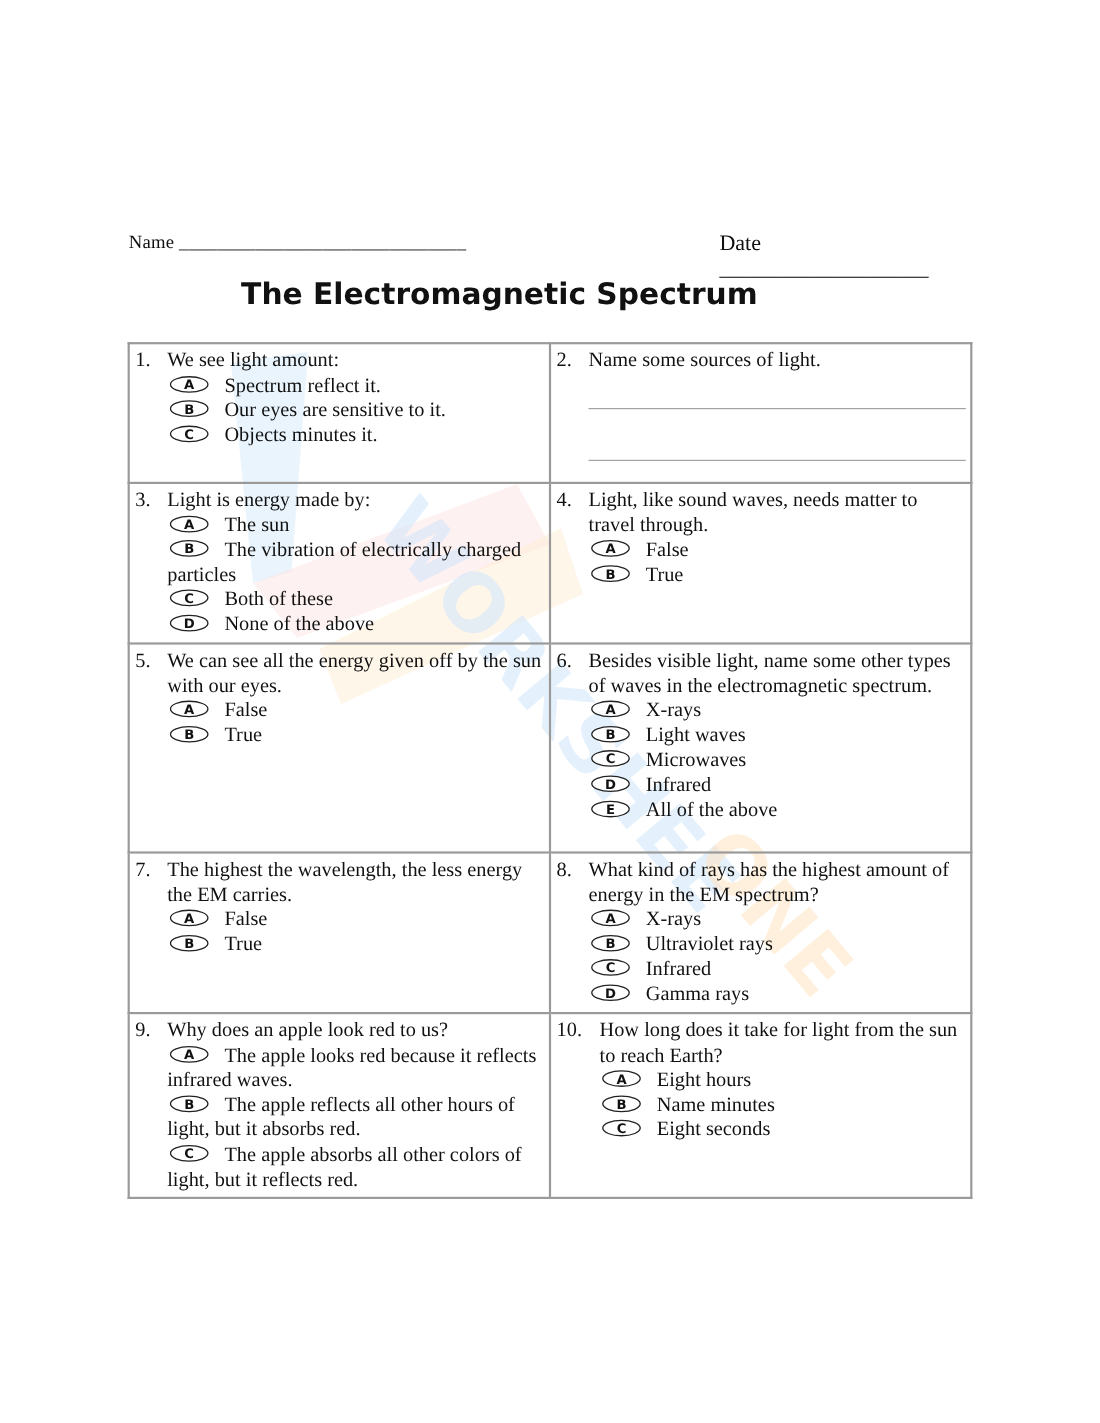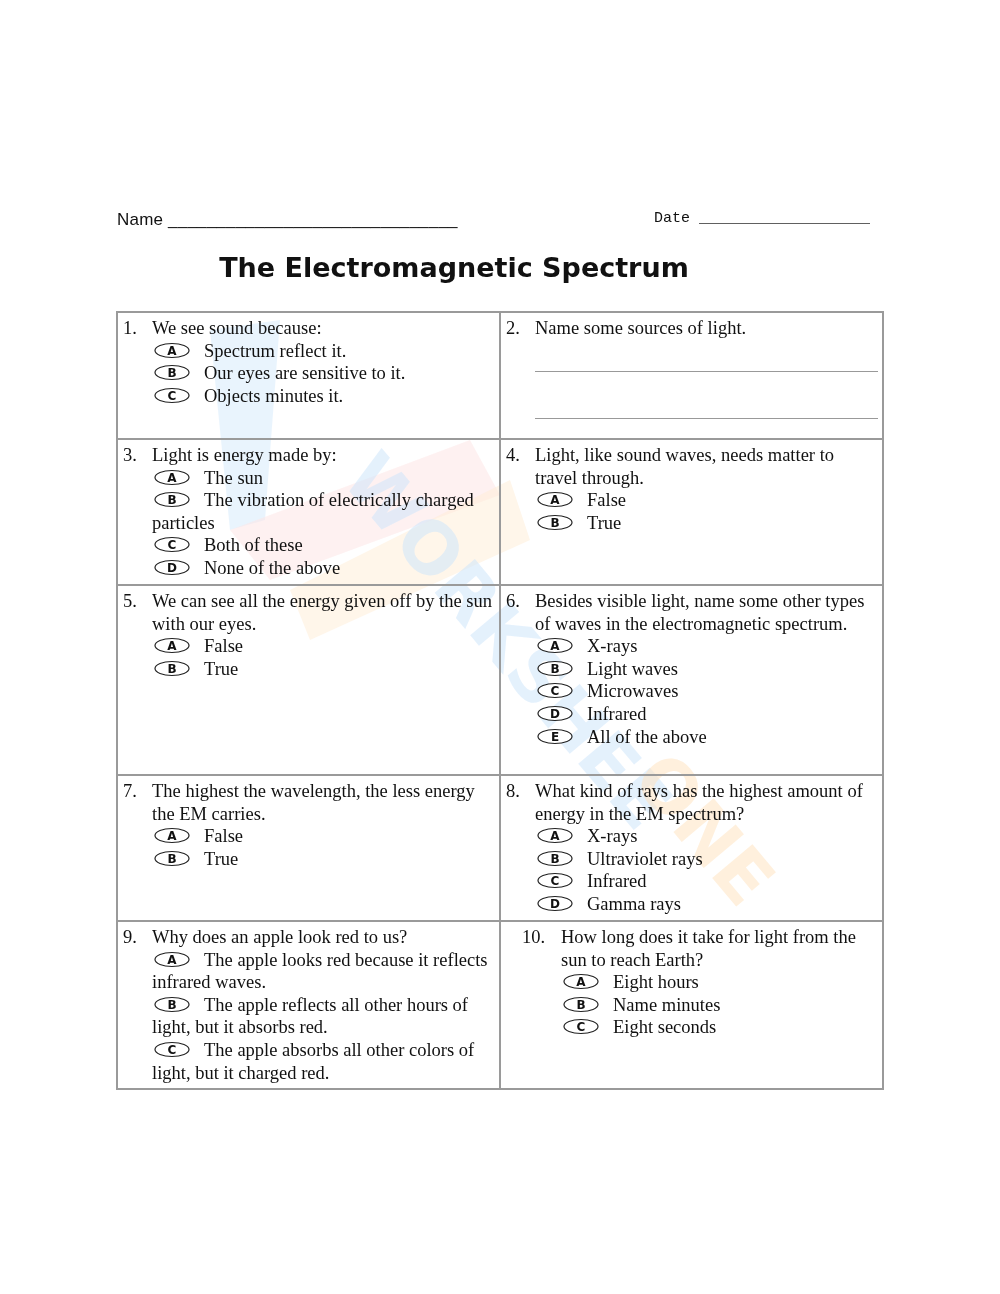--- a/index.html
+++ b/index.html
@@ -2,35 +2,35 @@
 <html><head>
 <meta charset="utf-8">
 <style>
   html, body { margin: 0; padding: 0; background: #ffffff; }
   body { width: 1000px; height: 1294px; position: relative; overflow: hidden;
          font-family: "DejaVu Serif", "Liberation Serif", serif; color: #111; }
 
   .watermark { position: absolute; left: 170px; top: 320px; width: 700px; height: 640px; pointer-events: none; }
 
   .header { position: absolute; left: 117px; top: 196px; width: 766px; height: 60px; }
-  .name-label { position: absolute; left: 0; top: 14px; font-size: 17px; font-family: Liberation Sans, sans-serif; letter-spacing: 0.2px; }
-  .date-label { position: absolute; left: 537px; top: 14px; font-size: 15px; font-family: Liberation Mono, monospace; }
+  .name-label { position: absolute; left: 0; top: 14px; font-size: 17px; font-family: Liberation Serif, serif; letter-spacing: 0.2px; }
+  .date-label { position: absolute; left: 537px; top: 14px; font-size: 20px; font-family: Liberation Serif, serif; }
   .logo { position: absolute; left: 353px; top: -2px; width: 180px; height: 60px; }
   .logo-ed { position: absolute; left: 80px; top: 0px; font-family: "DejaVu Sans", sans-serif; font-size: 27px; color: #1a5a8a; letter-spacing: -1px; font-weight: bold; transform: scaleX(0.88); transform-origin: left; }
   .logo-com { position: absolute; left: 98px; top: 24px; font-family: "DejaVu Sans", sans-serif; font-size: 28px; color: #9b9b9b; font-weight: bold; letter-spacing: -1px; }
 
   .title { position: absolute; left: 0; top: 252px; width: 908px; text-align: center;
            font-family: "DejaVu Sans", sans-serif; font-weight: bold; font-size: 27px; color: #111; }
 
   table.quiz { position: absolute; left: 116px; top: 311px; width: 768px; border-collapse: collapse; }
   table.quiz td { border: 2px solid #9a9a9a; vertical-align: top; width: 50%; padding: 4px 4px 4px 5px; box-sizing: border-box;
                   font-family: "Liberation Serif", serif; font-size: 18.5px; line-height: 22.6px; }
   .q { display: flex; }
   .qnum { width: 29px; flex: 0 0 29px; }
-  .qnum.wide { width: 39px; flex: 0 0 39px; margin-left: 16px; }
+  .qnum.wide { width: 39px; flex: 0 0 39px; }
   .qbody { flex: 1; }
   .opt { display: block; }
   .bubble { display: inline-block; vertical-align: -2px; width: 36px; height: 17px; margin-right: 14px; margin-left: 2px; }
   .answer-line { border-bottom: 1px solid #999; height: 1px; margin-top: 32px; margin-left: 0; margin-right: 0; }
   .answer-line.first { margin-top: 30px; }
 </style>
 </head>
 <body>
 
 <svg class="watermark" viewBox="0 0 700 640">
@@ -53,21 +53,21 @@
 </div>
 
 <div class="title">The Electromagnetic Spectrum</div>
 
 <table class="quiz">
   <tbody>
       <tr style="height:127px;">
     <td>
       <div class="q">
             <span class="qnum">1.</span>
-        <div class="qbody"><span>We see sound because:</span>
+        <div class="qbody"><span>We see light amount:</span>
           <span class="opt"><svg class="bubble" viewBox="0 0 36 17">
                   <ellipse cx="18" cy="8.5" rx="17" ry="7" fill="#fff" stroke="#222" stroke-width="1.2"></ellipse>
                   <text x="18" y="13" text-anchor="middle" font-family="DejaVu Sans, sans-serif" font-weight="bold" font-size="12" fill="#111">A</text>
                 </svg><span>Spectrum reflect it.</span></span>
           <span class="opt"><svg class="bubble" viewBox="0 0 36 17">
                   <ellipse cx="18" cy="8.5" rx="17" ry="7" fill="#fff" stroke="#222" stroke-width="1.2"></ellipse>
                   <text x="18" y="13" text-anchor="middle" font-family="DejaVu Sans, sans-serif" font-weight="bold" font-size="12" fill="#111">B</text>
                 </svg><span>Our eyes are sensitive to it.</span></span>
           <span class="opt"><svg class="bubble" viewBox="0 0 36 17">
                   <ellipse cx="18" cy="8.5" rx="17" ry="7" fill="#fff" stroke="#222" stroke-width="1.2"></ellipse>
@@ -219,21 +219,21 @@
                   <ellipse cx="18" cy="8.5" rx="17" ry="7" fill="#fff" stroke="#222" stroke-width="1.2"></ellipse>
                   <text x="18" y="13" text-anchor="middle" font-family="DejaVu Sans, sans-serif" font-weight="bold" font-size="12" fill="#111">A</text>
                 </svg><span>The apple looks red because it reflects infrared waves.</span></span>
           <span class="opt"><svg class="bubble" viewBox="0 0 36 17">
                   <ellipse cx="18" cy="8.5" rx="17" ry="7" fill="#fff" stroke="#222" stroke-width="1.2"></ellipse>
                   <text x="18" y="13" text-anchor="middle" font-family="DejaVu Sans, sans-serif" font-weight="bold" font-size="12" fill="#111">B</text>
                 </svg><span>The apple reflects all other hours of light, but it absorbs red.</span></span>
           <span class="opt"><svg class="bubble" viewBox="0 0 36 17">
                   <ellipse cx="18" cy="8.5" rx="17" ry="7" fill="#fff" stroke="#222" stroke-width="1.2"></ellipse>
                   <text x="18" y="13" text-anchor="middle" font-family="DejaVu Sans, sans-serif" font-weight="bold" font-size="12" fill="#111">C</text>
-                </svg><span>The apple absorbs all other colors of light, but it charged red.</span></span>
+                </svg><span>The apple absorbs all other colors of light, but it reflects red.</span></span>
         </div>
           </div>
     </td>
     <td>
       <div class="q">
             <span class="qnum wide">10.</span>
         <div class="qbody"><span>How long does it take for light from the sun to reach Earth?</span>
           <span class="opt"><svg class="bubble" viewBox="0 0 36 17">
                   <ellipse cx="18" cy="8.5" rx="17" ry="7" fill="#fff" stroke="#222" stroke-width="1.2"></ellipse>
                   <text x="18" y="13" text-anchor="middle" font-family="DejaVu Sans, sans-serif" font-weight="bold" font-size="12" fill="#111">A</text>

